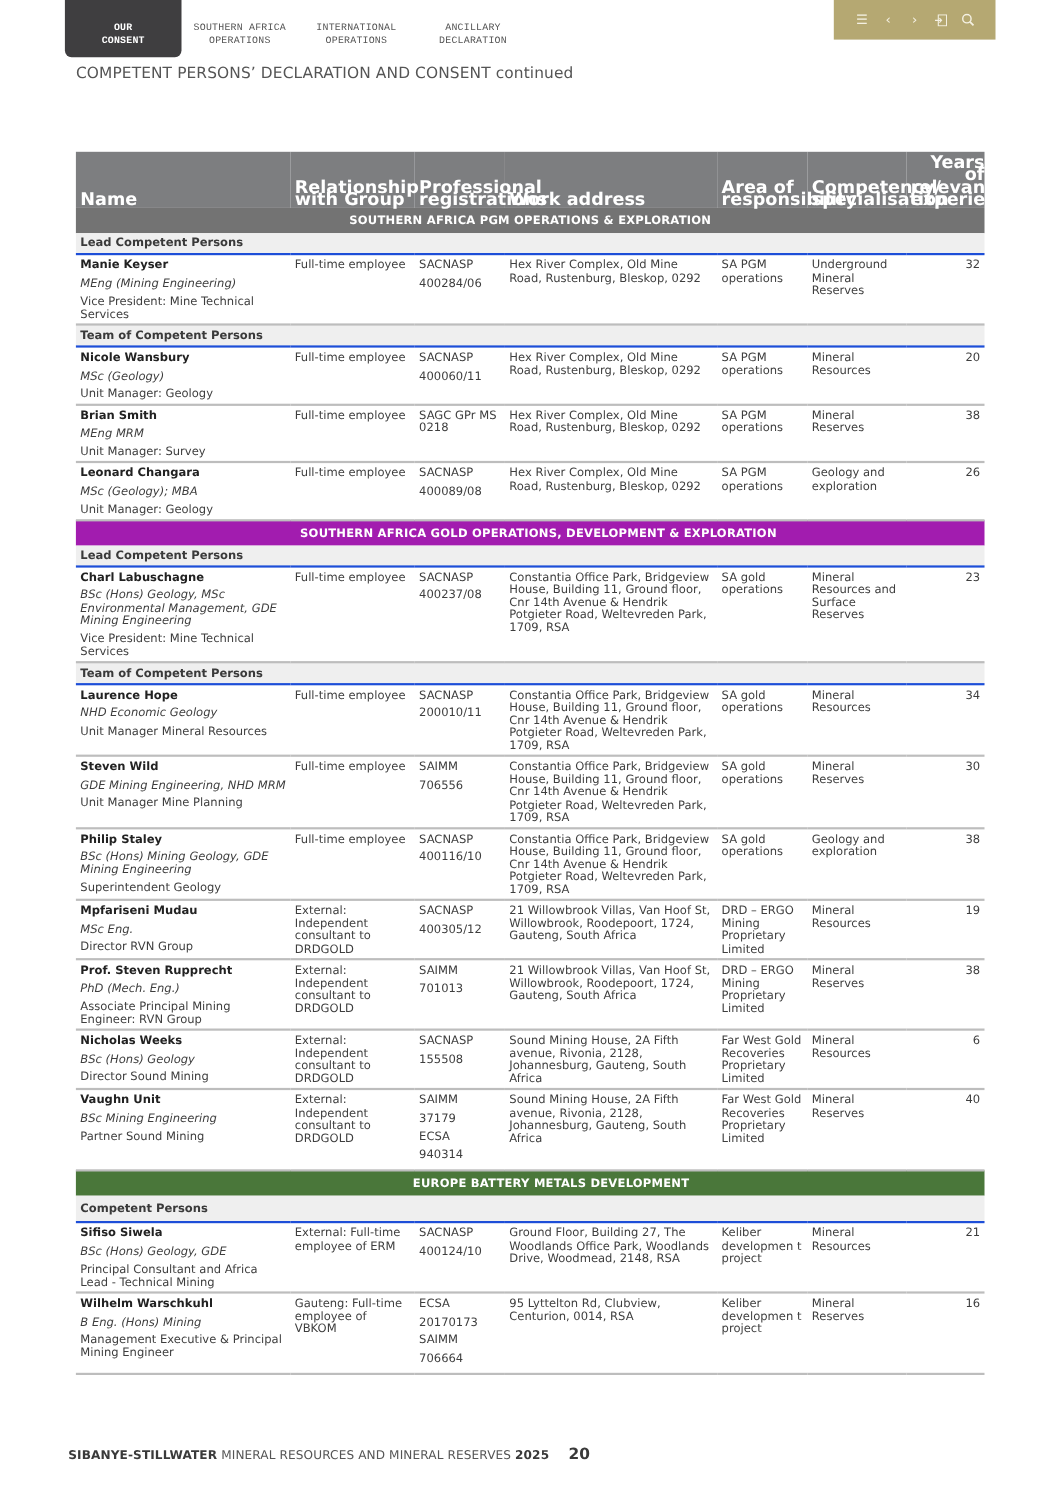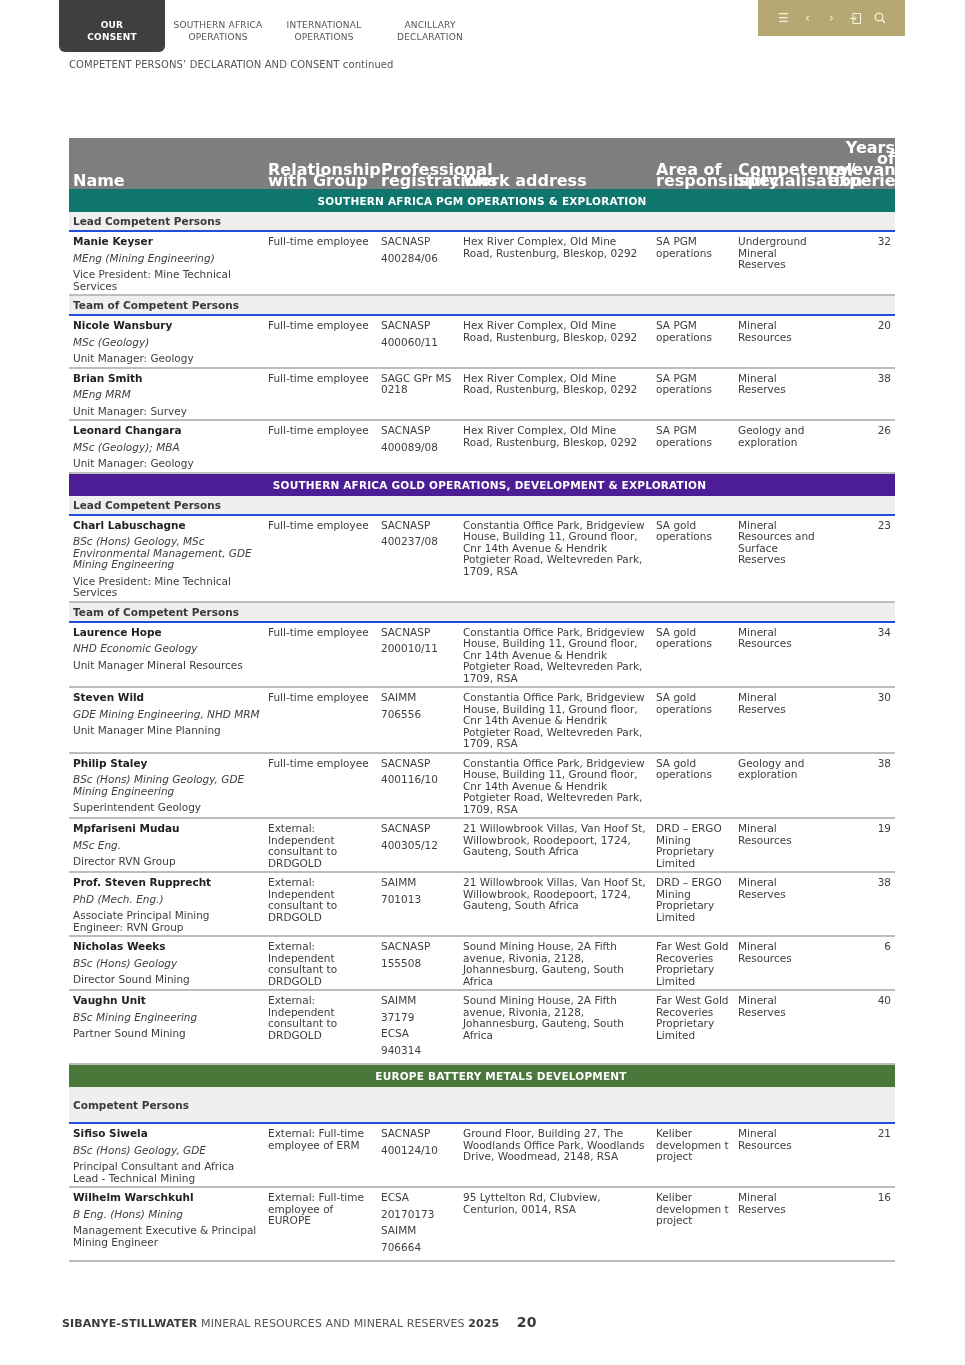--- a/index.html
+++ b/index.html
@@ -2,41 +2,41 @@
 <html><head>
 <meta charset="utf-8">
 <style>
   * { box-sizing: border-box; margin: 0; padding: 0; }
   html, body { width: 965px; height: 1365px; background: #ffffff; }
   body { position: relative; font-family: "DejaVu Sans", "Liberation Sans", sans-serif; color: #3a3a3a; overflow: hidden; }
 
   
   .topnav { position: absolute; top: 0; left: 59px; height: 52px; display: flex; }
   .nav-tab { width: 106px; height: 52px; display: flex; align-items: center; justify-content: center; text-align: center;
-             font-size: 9px; line-height: 12px; color: #555; letter-spacing: 0.2px; padding-top: 10px; }
+             font-size: 9px; line-height: 12px; color: #555; letter-spacing: 0.2px; padding-top: 10px; font-family: Liberation Mono, monospace; }
   .nav-tab.active { background: #3f3e40; color: #ffffff; font-weight: bold; border-radius: 0 0 6px 6px; }
   .nav-tab span { display: block; }
   .toolbar { position: absolute; top: 0; left: 758px; width: 147px; height: 36px; background: #b5a872;
              display: flex; align-items: center; justify-content: center; gap: 12px; color: #f4f0e2; font-size: 12px; }
   .toolbar .tb-icon { display: inline-flex; width: 12px; height: 14px; align-items: center; justify-content: center; }
-  .subtitle { position: absolute; top: 59px; left: 69px; font-size: 10px; color: #555; letter-spacing: 0.1px; text-align: center; }
+  .subtitle { position: absolute; top: 59px; left: 69px; font-size: 14px; color: #555; letter-spacing: 0.1px; text-align: center; }
 
   
   .tbl { position: absolute; top: 138px; left: 69px; width: 826px; border-collapse: collapse; table-layout: fixed; font-size: 10.5px; }
   .tbl col.c1 { width: 195px; } .tbl col.c2 { width: 113px; } .tbl col.c3 { width: 82px; }
   .tbl col.c4 { width: 193px; } .tbl col.c5 { width: 82px; } .tbl col.c6 { width: 90px; } .tbl col.c7 { width: 71px; }
   .tbl th { background: #7d7e80; color: #ffffff; font-weight: bold; text-align: left; vertical-align: bottom;
             padding: 4px 0 3px 4px; font-size: 16px; line-height: 11px; height: 43px; }
   .tbl th.num { text-align: right; }
   .section-row td { color: #ffffff; font-weight: bold; text-align: center; font-size: 10.5px; height: 23px; letter-spacing: 0.2px; }
-  .sec-pgm td { background: #0f766e; }
-  .sec-gold td { background: #4c1d95; padding-left: 15px; }
+  .sec-pgm td { background: #737373; }
+  .sec-gold td { background: #a21caf; padding-left: 15px; }
   .sec-euro td { background: #4a773a; padding-left: 38px; }
   .group-row td { background: #efefef; font-weight: bold; font-size: 10.5px; padding: 3px 4px; height: 18px; border-bottom: 2px solid #1d4ed8; }
-  .group-row.tall td { height: 36px; vertical-align: middle; }
+  .group-row.tall td { height: 24px; vertical-align: middle; }
   .person td { vertical-align: top; padding: 4px 4px 2px 4px; line-height: 11.5px; border-bottom: 2px solid #bdbdbd; color: #3e3e3e; }
   .person td.num { text-align: right; }
   .pname { font-weight: bold; color: #222; display: block; margin-bottom: 5px; }
   .pqual { font-style: italic; display: block; margin-bottom: 5px; }
   .ptitle { display: block; }
   .reg { display: block; margin-bottom: 5px; }
 
   
   .footer { position: absolute; top: 1314px; left: 62px; font-size: 11px; color: #555; letter-spacing: 0.1px; }
   .footer b { color: #3a3a3a; }
@@ -346,21 +346,21 @@
         <td>Keliber developmen t project</td>
         <td>Mineral Resources</td>
         <td class="num">21</td>
       </tr>
       <tr class="person">
         <td>
           <span class="pname">Wilhelm Warschkuhl</span>
           <span class="pqual">B Eng. (Hons) Mining</span>
           <span class="ptitle">Management Executive &amp; Principal Mining Engineer</span>
         </td>
-        <td>External: Full-time employee of EUROPE</td>
+        <td>Gauteng: Full-time employee of VBKOM</td>
         <td>
           <span class="reg">ECSA</span>
           <span class="reg">20170173</span>
           <span class="reg">SAIMM</span>
           <span class="reg">706664</span>
         </td>
         <td>95 Lyttelton Rd, Clubview, Centurion, 0014, RSA</td>
         <td>Keliber developmen t project</td>
         <td>Mineral Reserves</td>
         <td class="num">16</td>

